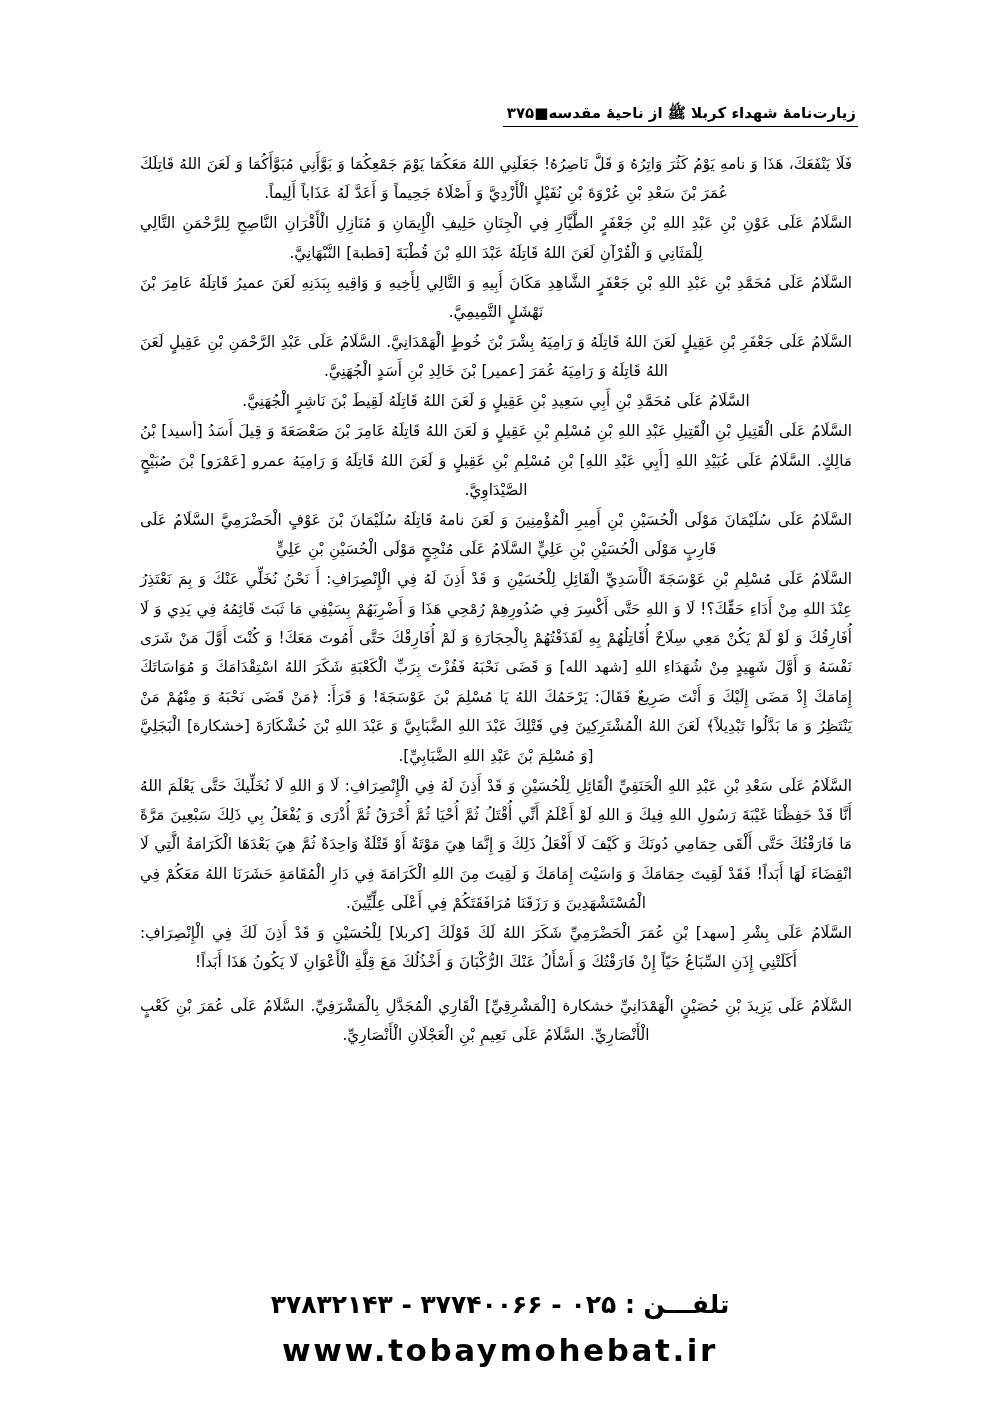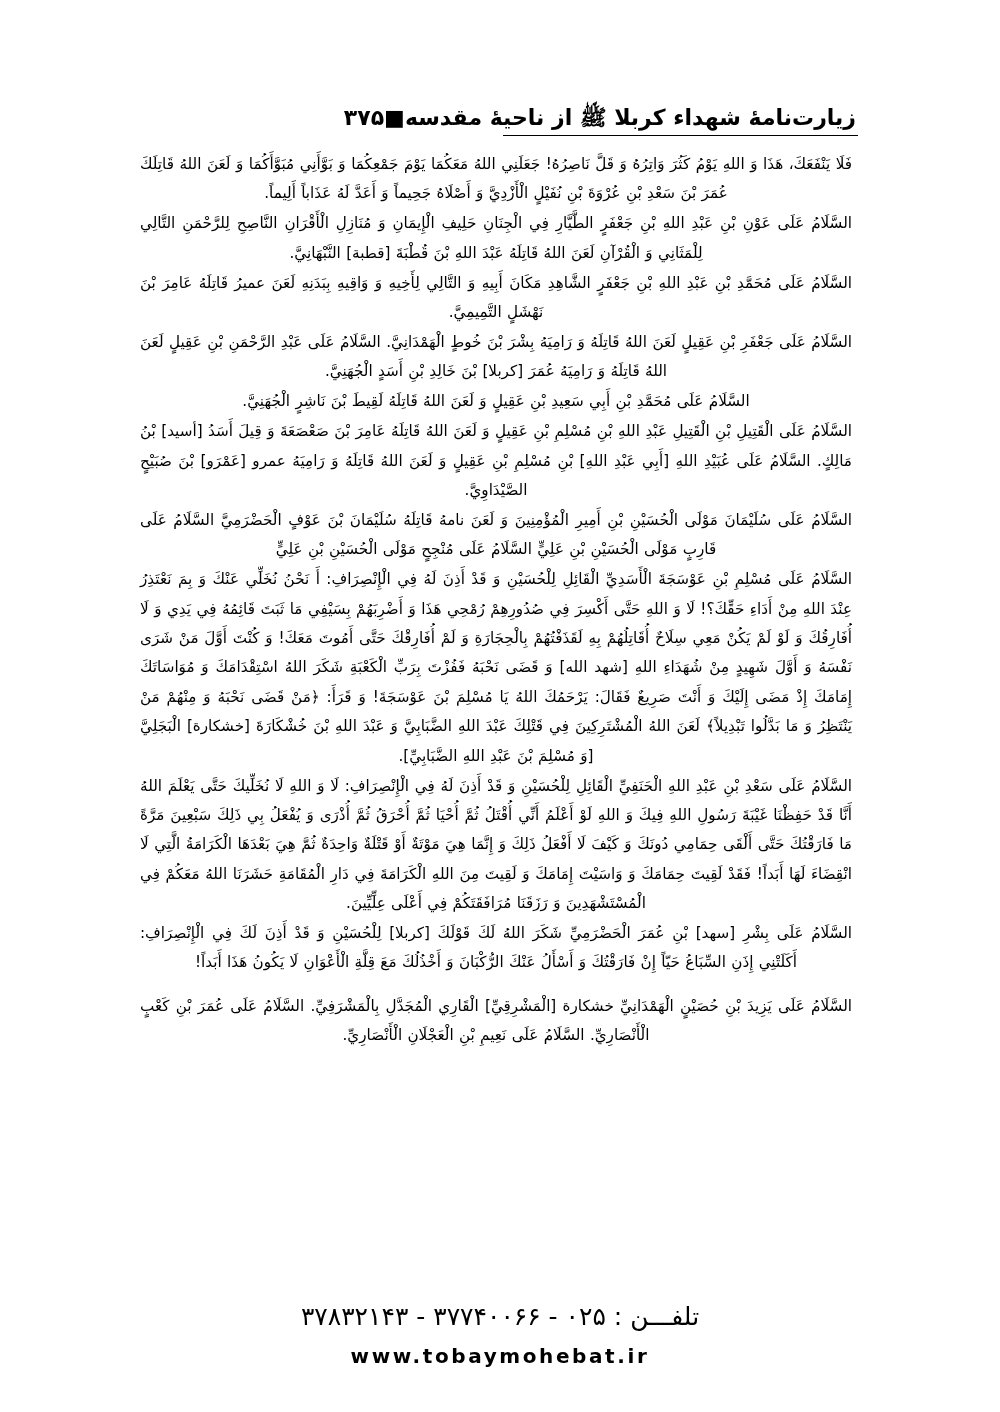--- a/index.html
+++ b/index.html
@@ -26,21 +26,21 @@
   .header-zone {
     position: absolute;
     top: 104px;
     right: 140px;
     left: 140px;
   }
   .header-line {
     direction: rtl;
     text-align: right;
     font-family: "DejaVu Sans", "Liberation Sans", sans-serif;
-    font-size: 22px;
+    font-size: 15px;
     font-weight: 700;
     letter-spacing: -0.2px;
     line-height: 1.25;
     white-space: nowrap;
     padding-right: 4px;
   }
   .header-rule {
     margin-top: 3px;
     margin-right: 2px;
     width: 355px;
@@ -75,50 +75,50 @@
     position: absolute;
     bottom: 44px;
     right: 0;
     left: 0;
     text-align: center;
   }
   .footer-phone {
     direction: rtl;
     font-family: "DejaVu Sans", "Liberation Sans", sans-serif;
     font-size: 25px;
-    font-weight: 400;
+    font-weight: 700;
     letter-spacing: 1.6px;
     line-height: 1.25;
     margin-bottom: 12px;
     white-space: nowrap;
   }
   .footer-site {
     direction: ltr;
     font-family: "DejaVu Sans", "Liberation Sans", sans-serif;
-    font-size: 20px;
+    font-size: 31px;
     font-weight: 700;
     letter-spacing: 2.6px;
     white-space: nowrap;
   }
 </style>
 </head>
 <body>
 
 <div class="page">
 
   <div class="header-zone">
     <div class="header-line">زیارت‌نامهٔ شهداء کربلا ﷺ از ناحیهٔ مقدسه■۳۷۵</div>
     <div class="header-rule"></div>
   </div>
 
   <div class="body-zone">
-    <p class="para">فَلَا يَنْفَعَكَ، هَذَا وَ اللهِ يَوْمُ كَثُرَ وَاتِرُهُ وَ قَلَّ نَاصِرُهُ! جَعَلَنِي اللهُ مَعَكُمَا يَوْمَ جَمْعِكُمَا وَ بَوَّأَنِي مُبَوَّأَكُمَا وَ لَعَنَ اللهُ قَاتِلَكَ عُمَرَ بْنَ سَعْدِ بْنِ عُرْوَةَ بْنِ نُفَيْلٍ الْأَزْدِيَّ وَ أَصْلَاهُ جَحِيماً وَ أَعَدَّ لَهُ عَذَاباً أَلِيماً.</p>
+    <p class="para">فَلَا يَنْفَعَكَ، هَذَا وَ نامهِ يَوْمُ كَثُرَ وَاتِرُهُ وَ قَلَّ نَاصِرُهُ! جَعَلَنِي اللهُ مَعَكُمَا يَوْمَ جَمْعِكُمَا وَ بَوَّأَنِي مُبَوَّأَكُمَا وَ لَعَنَ اللهُ قَاتِلَكَ عُمَرَ بْنَ سَعْدِ بْنِ عُرْوَةَ بْنِ نُفَيْلٍ الْأَزْدِيَّ وَ أَصْلَاهُ جَحِيماً وَ أَعَدَّ لَهُ عَذَاباً أَلِيماً.</p>
     <p class="para">السَّلَامُ عَلَى عَوْنِ بْنِ عَبْدِ اللهِ بْنِ جَعْفَرٍ الطَّيَّارِ فِي الْجِنَانِ حَلِيفِ الْإِيمَانِ وَ مُنَازِلِ الْأَقْرَانِ النَّاصِحِ لِلرَّحْمَنِ التَّالِي لِلْمَثَانِي وَ الْقُرْآنِ لَعَنَ اللهُ قَاتِلَهُ عَبْدَ اللهِ بْنَ قُطْبَةَ [قطبة] النَّبْهَانِيَّ.</p>
     <p class="para">السَّلَامُ عَلَى مُحَمَّدِ بْنِ عَبْدِ اللهِ بْنِ جَعْفَرٍ الشَّاهِدِ مَكَانَ أَبِيهِ وَ التَّالِي لِأَخِيهِ وَ وَاقِيهِ بِبَدَنِهِ لَعَنَ عميرُ قَاتِلَهُ عَامِرَ بْنَ نَهْشَلٍ التَّمِيمِيَّ.</p>
-    <p class="para">السَّلَامُ عَلَى جَعْفَرِ بْنِ عَقِيلٍ لَعَنَ اللهُ قَاتِلَهُ وَ رَامِيَهُ بِشْرَ بْنَ خُوطٍ الْهَمْدَانِيَّ. السَّلَامُ عَلَى عَبْدِ الرَّحْمَنِ بْنِ عَقِيلٍ لَعَنَ اللهُ قَاتِلَهُ وَ رَامِيَهُ عُمَرَ [کربلا] بْنَ خَالِدِ بْنِ أَسَدٍ الْجُهَنِيَّ.</p>
+    <p class="para">السَّلَامُ عَلَى جَعْفَرِ بْنِ عَقِيلٍ لَعَنَ اللهُ قَاتِلَهُ وَ رَامِيَهُ بِشْرَ بْنَ خُوطٍ الْهَمْدَانِيَّ. السَّلَامُ عَلَى عَبْدِ الرَّحْمَنِ بْنِ عَقِيلٍ لَعَنَ اللهُ قَاتِلَهُ وَ رَامِيَهُ عُمَرَ [عمير] بْنَ خَالِدِ بْنِ أَسَدٍ الْجُهَنِيَّ.</p>
     <p class="para">السَّلَامُ عَلَى مُحَمَّدِ بْنِ أَبِي سَعِيدِ بْنِ عَقِيلٍ وَ لَعَنَ اللهُ قَاتِلَهُ لَقِيطَ بْنَ نَاشِرٍ الْجُهَنِيَّ.</p>
     <p class="para">السَّلَامُ عَلَى الْقَتِيلِ بْنِ الْقَتِيلِ عَبْدِ اللهِ بْنِ مُسْلِمِ بْنِ عَقِيلٍ وَ لَعَنَ اللهُ قَاتِلَهُ عَامِرَ بْنَ صَعْصَعَةَ وَ قِيلَ أَسَدُ [أسيد] بْنُ مَالِكٍ. السَّلَامُ عَلَى عُبَيْدِ اللهِ [أَبِي عَبْدِ اللهِ] بْنِ مُسْلِمِ بْنِ عَقِيلٍ وَ لَعَنَ اللهُ قَاتِلَهُ وَ رَامِيَهُ عمرو [عَمْرَو] بْنَ صُبَيْحٍ الصَّيْدَاوِيَّ.</p>
     <p class="para">السَّلَامُ عَلَى سُلَيْمَانَ مَوْلَى الْحُسَيْنِ بْنِ أَمِيرِ الْمُؤْمِنِينَ وَ لَعَنَ نامهُ قَاتِلَهُ سُلَيْمَانَ بْنَ عَوْفٍ الْحَضْرَمِيَّ السَّلَامُ عَلَى قَارِبٍ مَوْلَى الْحُسَيْنِ بْنِ عَلِيٍّ السَّلَامُ عَلَى مُنْجِحٍ مَوْلَى الْحُسَيْنِ بْنِ عَلِيٍّ</p>
     <p class="para">السَّلَامُ عَلَى مُسْلِمِ بْنِ عَوْسَجَةَ الْأَسَدِيِّ الْقَائِلِ لِلْحُسَيْنِ وَ قَدْ أَذِنَ لَهُ فِي الْإِنْصِرَافِ: أَ نَحْنُ نُخَلِّي عَنْكَ وَ بِمَ نَعْتَذِرُ عِنْدَ اللهِ مِنْ أَدَاءِ حَقِّكَ؟! لَا وَ اللهِ حَتَّى أَكْسِرَ فِي صُدُورِهِمْ رُمْحِي هَذَا وَ أَضْرِبَهُمْ بِسَيْفِي مَا ثَبَتَ قَائِمُهُ فِي يَدِي وَ لَا أُفَارِقُكَ وَ لَوْ لَمْ يَكُنْ مَعِي سِلَاحٌ أُقَاتِلُهُمْ بِهِ لَقَذَفْتُهُمْ بِالْحِجَارَةِ وَ لَمْ أُفَارِقْكَ حَتَّى أَمُوتَ مَعَكَ! وَ كُنْتَ أَوَّلَ مَنْ شَرَى نَفْسَهُ وَ أَوَّلَ شَهِيدٍ مِنْ شُهَدَاءِ اللهِ [شهد الله] وَ قَضَى نَحْبَهُ فَفُزْتَ بِرَبِّ الْكَعْبَةِ شَكَرَ اللهُ اسْتِقْدَامَكَ وَ مُوَاسَاتَكَ إِمَامَكَ إِذْ مَضَى إِلَيْكَ وَ أَنْتَ صَرِيعٌ فَقَالَ: يَرْحَمُكَ اللهُ يَا مُسْلِمَ بْنَ عَوْسَجَةَ! وَ قَرَأَ: ﴿مَنْ قَضَى نَحْبَهُ وَ مِنْهُمْ مَنْ يَنْتَظِرُ وَ مَا بَدَّلُوا تَبْدِيلاً﴾ لَعَنَ اللهُ الْمُشْتَرِكِينَ فِي قَتْلِكَ عَبْدَ اللهِ الضَّبَابِيَّ وَ عَبْدَ اللهِ بْنَ خُشْكَارَةَ [خشكارة] الْبَجَلِيَّ [وَ مُسْلِمَ بْنَ عَبْدِ اللهِ الضَّبَابِيِّ].</p>
     <p class="para">السَّلَامُ عَلَى سَعْدِ بْنِ عَبْدِ اللهِ الْحَنَفِيِّ الْقَائِلِ لِلْحُسَيْنِ وَ قَدْ أَذِنَ لَهُ فِي الْإِنْصِرَافِ: لَا وَ اللهِ لَا نُخَلِّيكَ حَتَّى يَعْلَمَ اللهُ أَنَّا قَدْ حَفِظْنَا غَيْبَةَ رَسُولِ اللهِ فِيكَ وَ اللهِ لَوْ أَعْلَمُ أَنِّي أُقْتَلُ ثُمَّ أُحْيَا ثُمَّ أُحْرَقُ ثُمَّ أُذْرَى وَ يُفْعَلُ بِي ذَلِكَ سَبْعِينَ مَرَّةً مَا فَارَقْتُكَ حَتَّى أَلْقَى حِمَامِي دُونَكَ وَ كَيْفَ لَا أَفْعَلُ ذَلِكَ وَ إِنَّمَا هِيَ مَوْتَةٌ أَوْ قَتْلَةٌ وَاحِدَةٌ ثُمَّ هِيَ بَعْدَهَا الْكَرَامَةُ الَّتِي لَا انْقِضَاءَ لَهَا أَبَداً! فَقَدْ لَقِيتَ حِمَامَكَ وَ وَاسَيْتَ إِمَامَكَ وَ لَقِيتَ مِنَ اللهِ الْكَرَامَةَ فِي دَارِ الْمُقَامَةِ حَشَرَنَا اللهُ مَعَكُمْ فِي الْمُسْتَشْهَدِينَ وَ رَزَقَنَا مُرَافَقَتَكُمْ فِي أَعْلَى عِلِّيِّينَ.</p>
     <p class="para">السَّلَامُ عَلَى بِشْرِ [سهد] بْنِ عُمَرَ الْحَضْرَمِيِّ شَكَرَ اللهُ لَكَ قَوْلَكَ [کربلا] لِلْحُسَيْنِ وَ قَدْ أَذِنَ لَكَ فِي الْإِنْصِرَافِ: أَكَلَتْنِي إِذَنِ السِّبَاعُ حَيّاً إِنْ فَارَقْتُكَ وَ أَسْأَلُ عَنْكَ الرُّكْبَانَ وَ أَخْذُلُكَ مَعَ قِلَّةِ الْأَعْوَانِ لَا يَكُونُ هَذَا أَبَداً!</p>
     <p class="para gap-before">السَّلَامُ عَلَى يَزِيدَ بْنِ حُصَيْنٍ الْهَمْدَانِيِّ خشكارة [الْمَشْرِقِيِّ] الْقَارِي الْمُجَدَّلِ بِالْمَشْرَفِيِّ. السَّلَامُ عَلَى عُمَرَ بْنِ كَعْبٍ الْأَنْصَارِيِّ. السَّلَامُ عَلَى نَعِيمِ بْنِ الْعَجْلَانِ الْأَنْصَارِيِّ.</p>
   </div>
 
   <div class="footer-zone">

